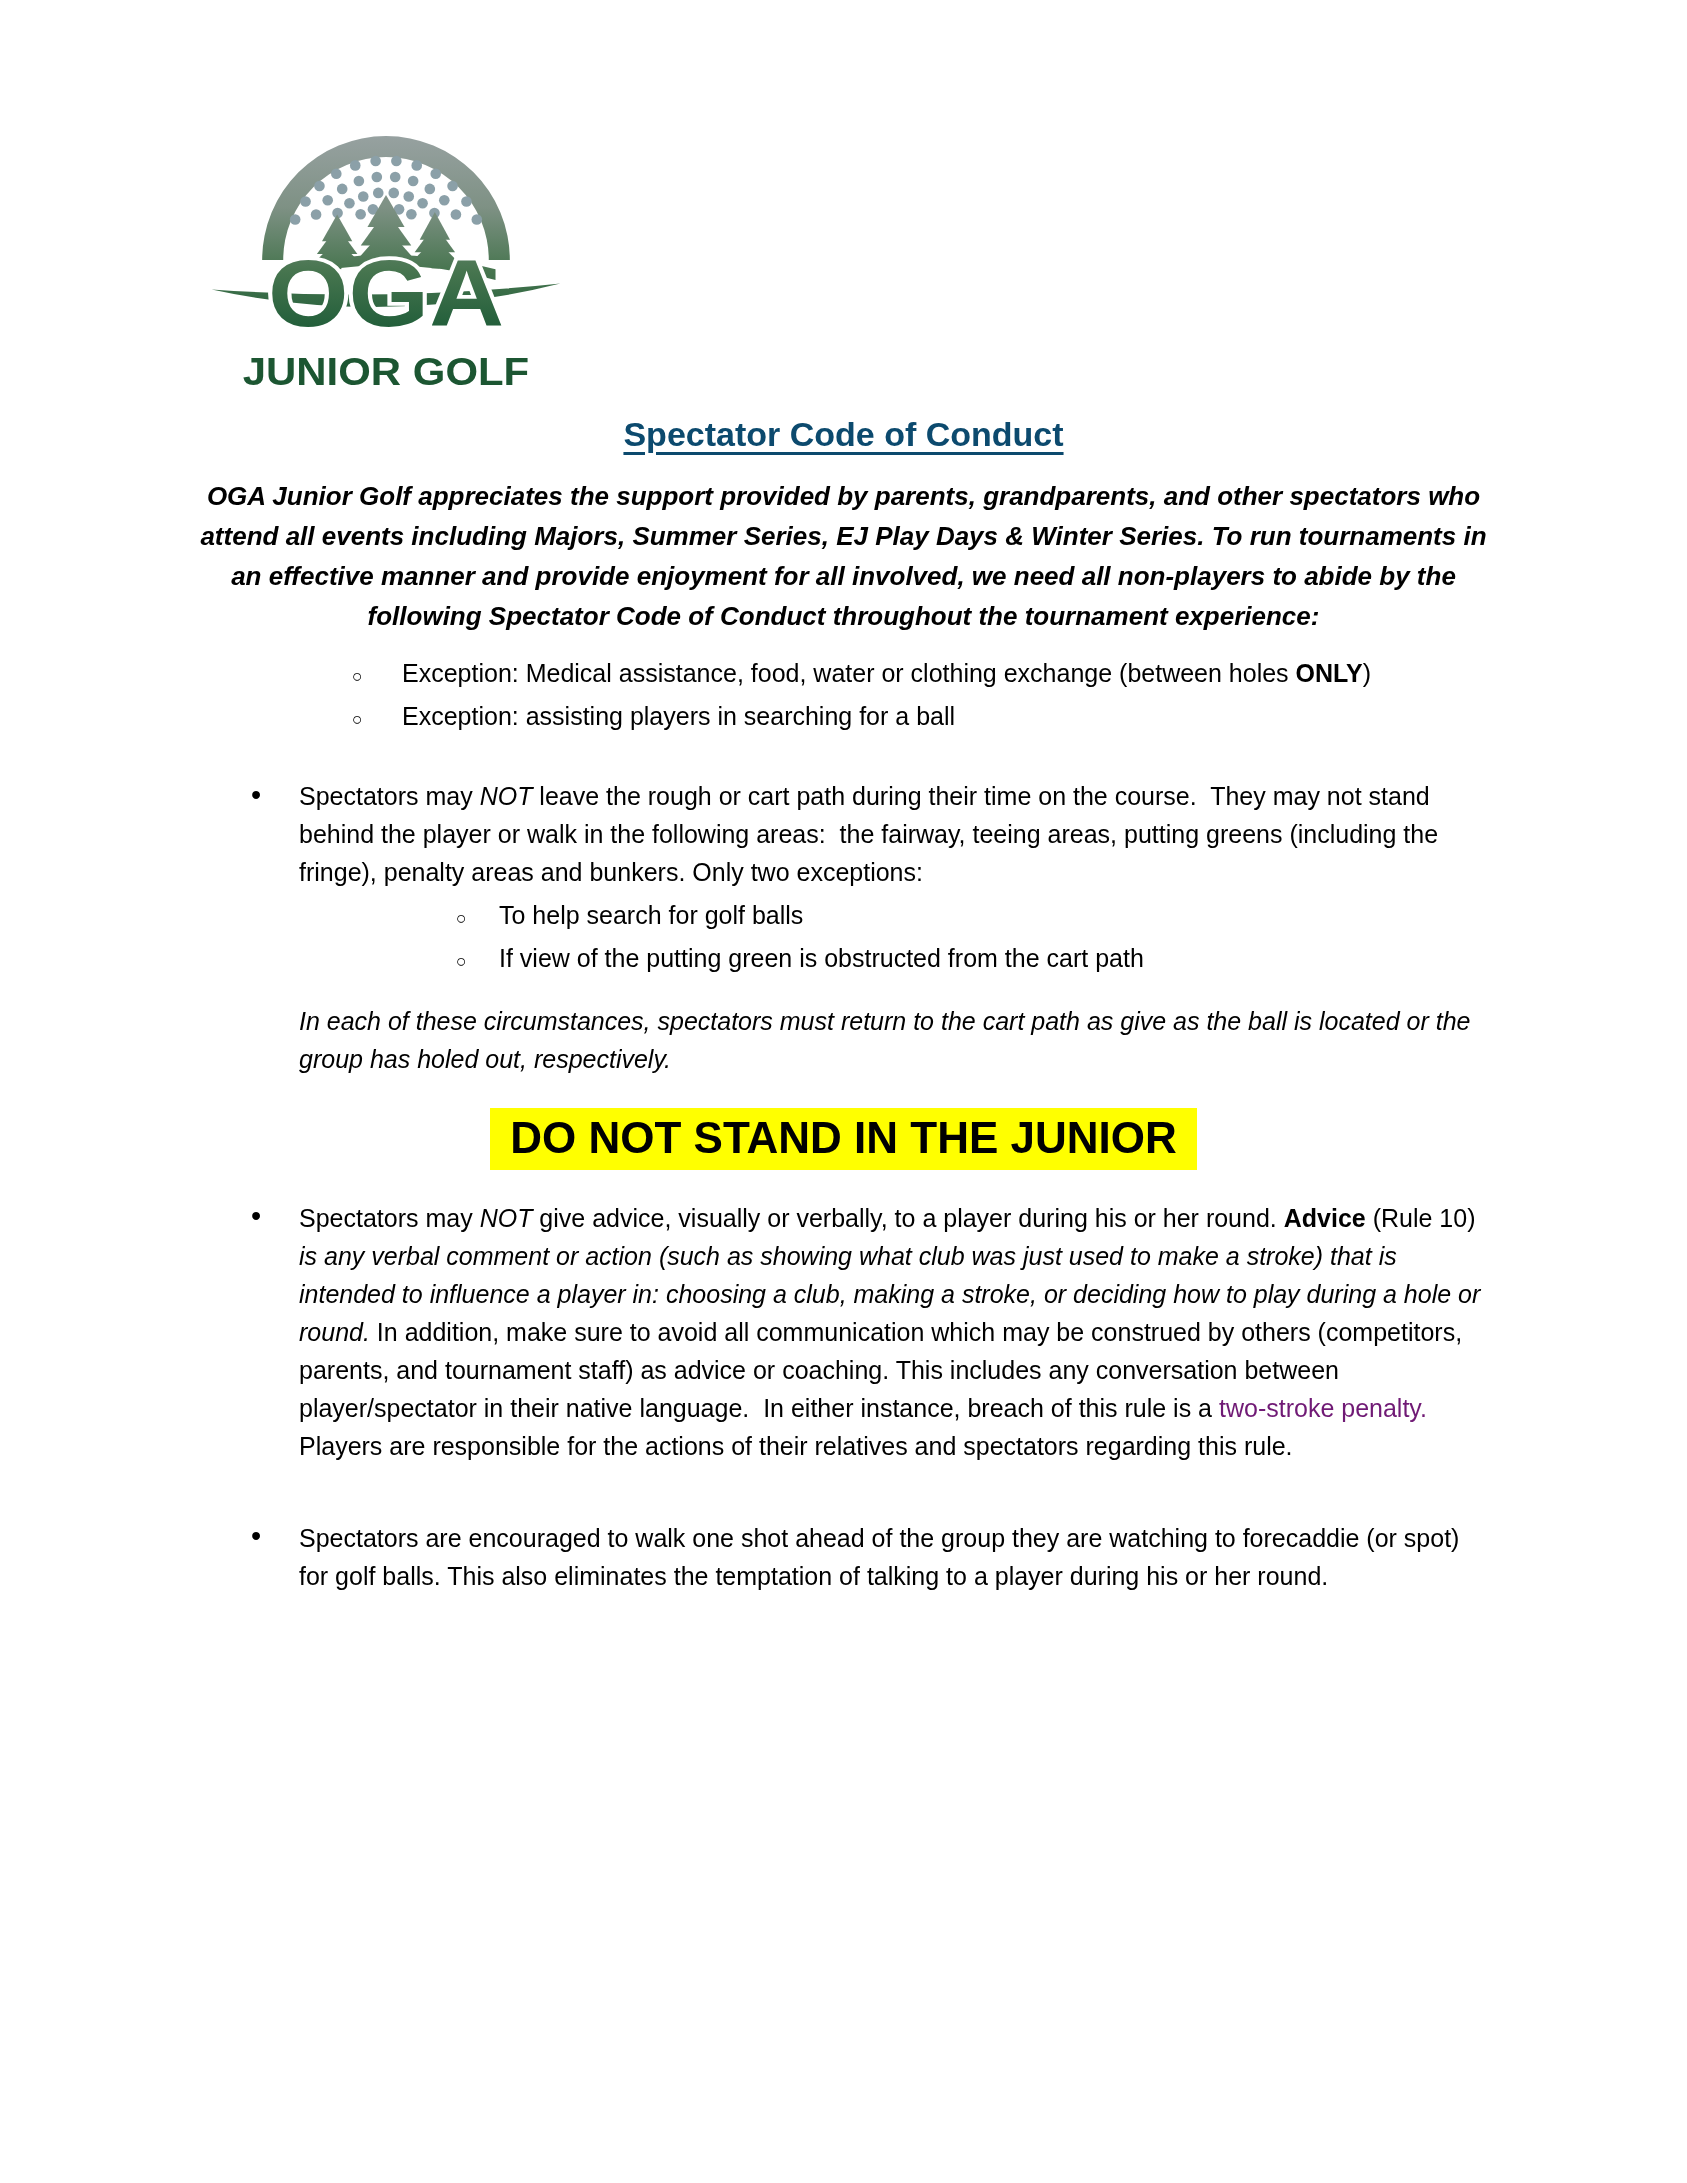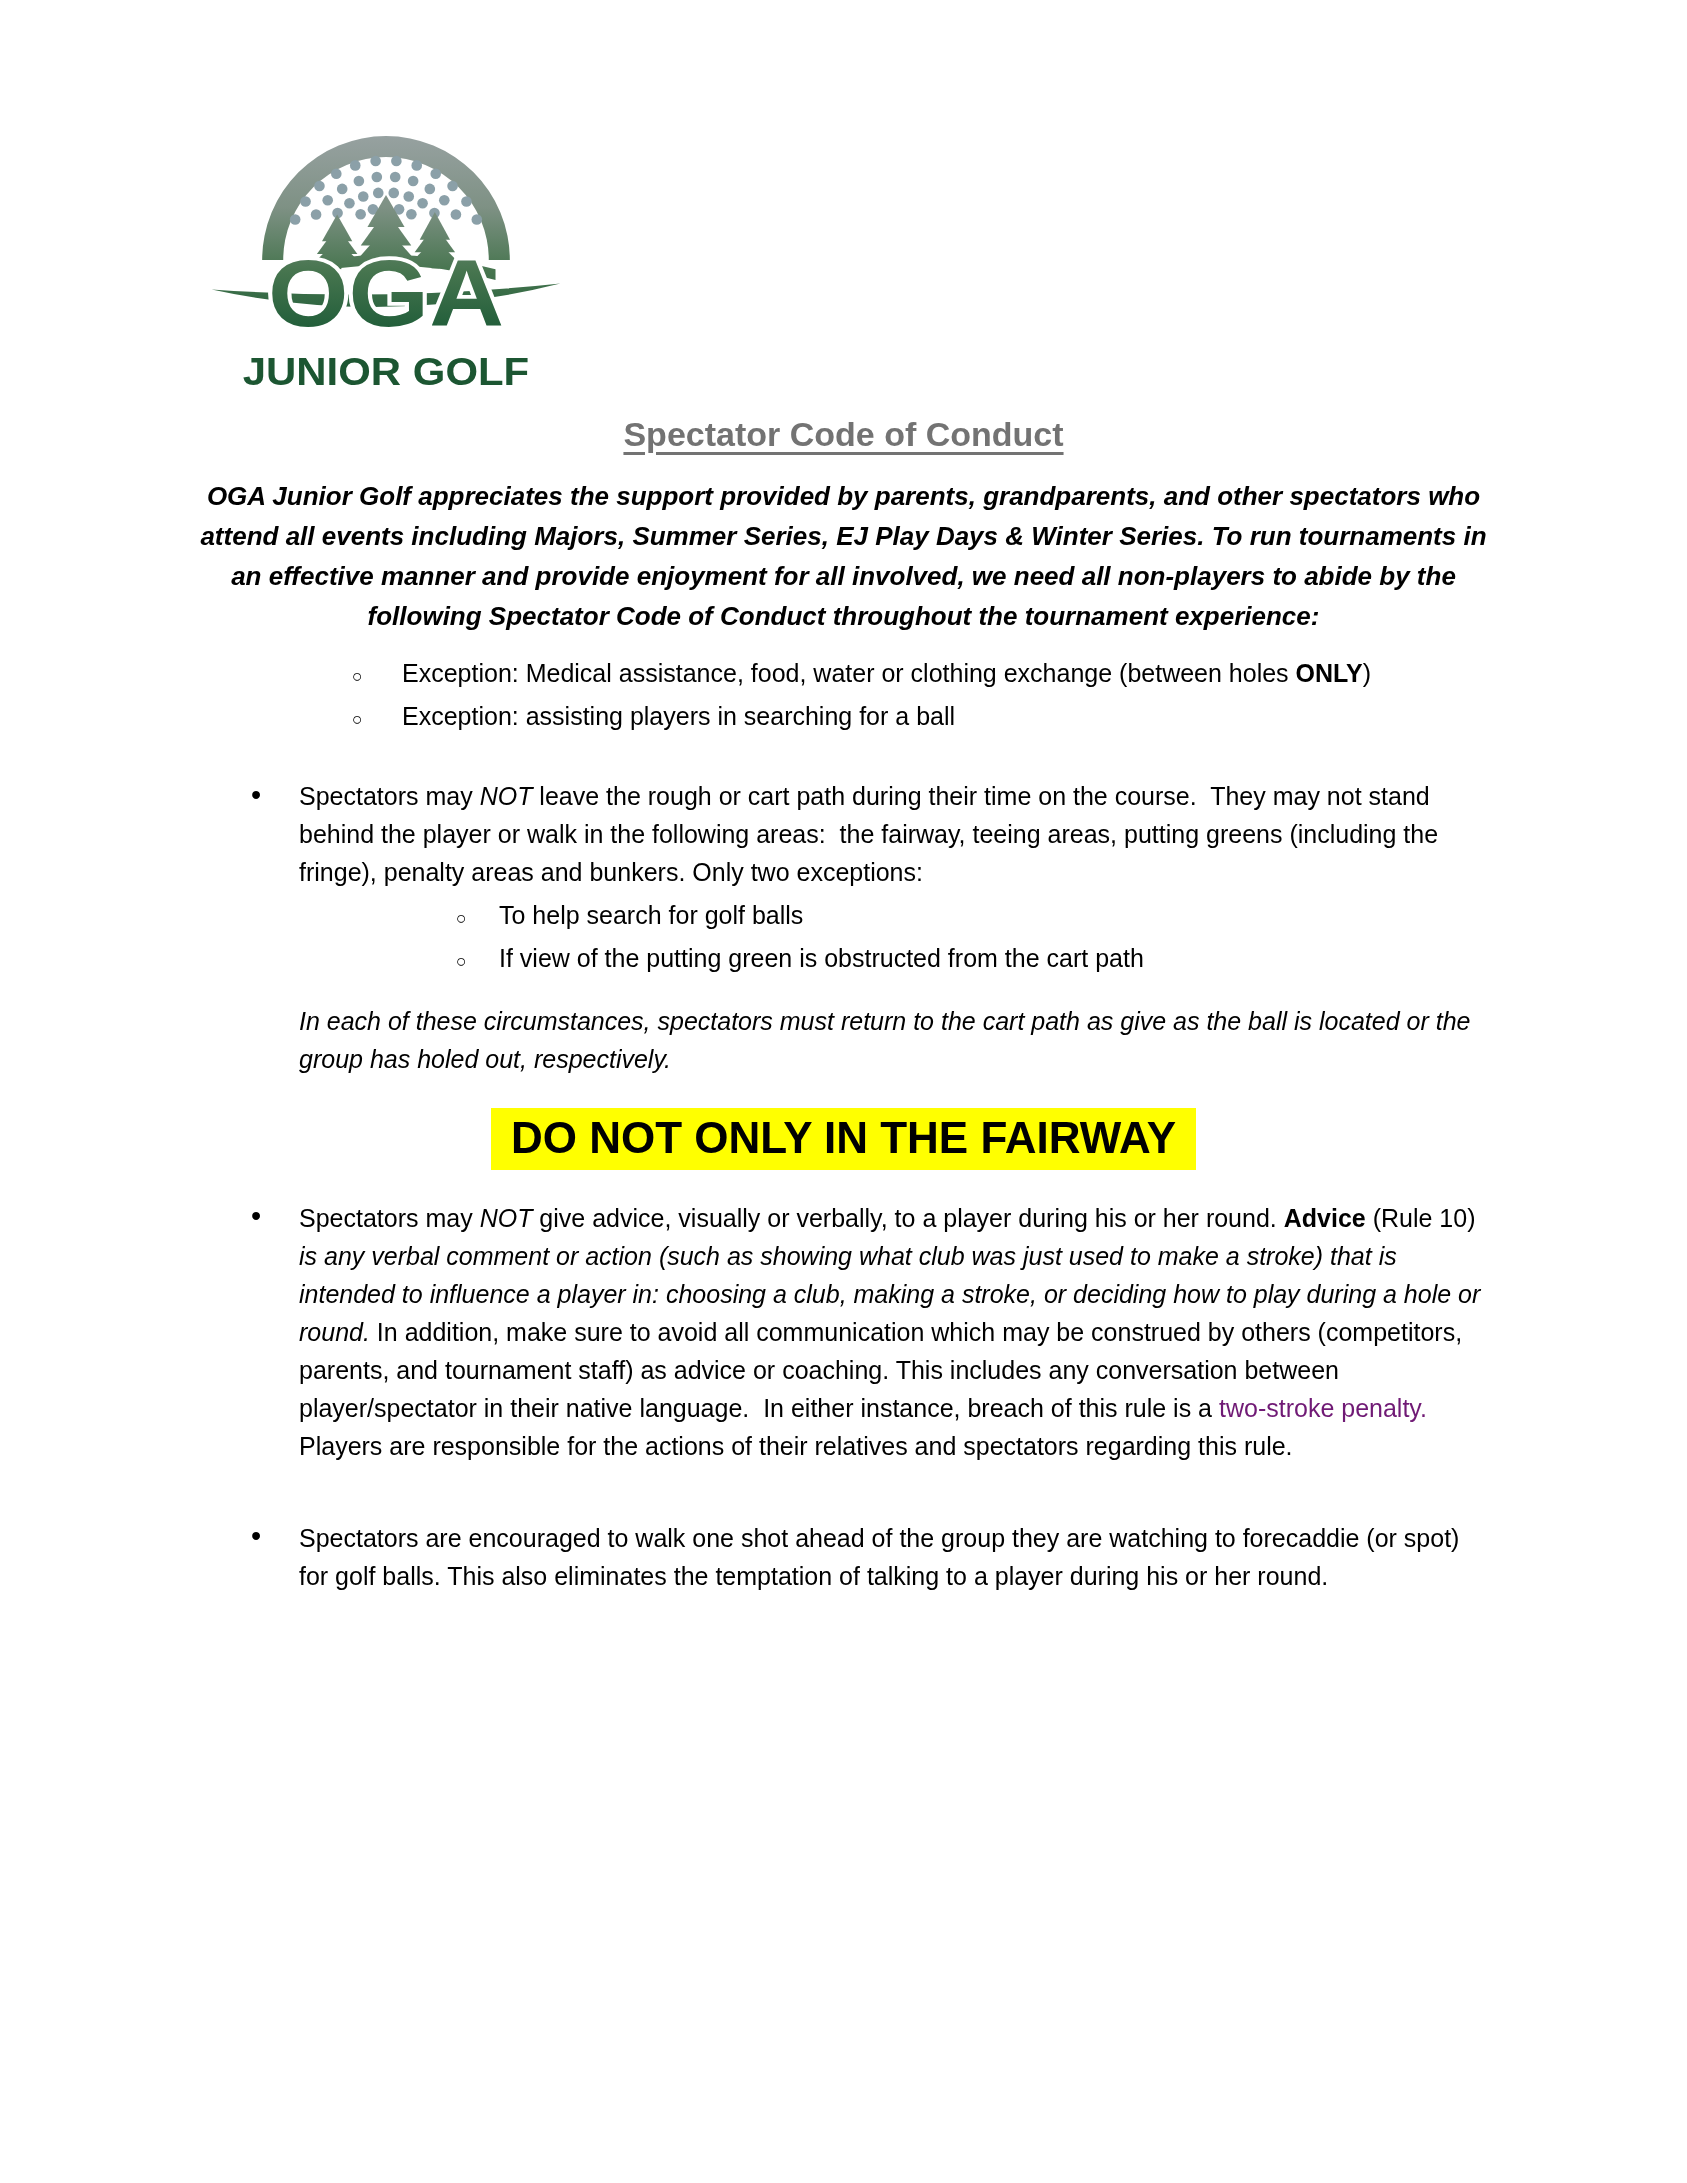--- a/index.html
+++ b/index.html
@@ -8,21 +8,21 @@
     font-family:"Liberation Sans",sans-serif;color:#000;
     -webkit-font-smoothing:antialiased;
   }
   .content{padding:0 192px;}
   
   .logo-wrap{margin:0;padding-top:115px;}
   .logo-svg{width:388px;height:278px;display:inline-block;}
   
   .doc-title{
     text-align:center;margin-top:18.6px;
-    font-size:34px;font-weight:bold;color:#737373;
+    font-size:34px;font-weight:bold;color:#0c4a6e;
     text-decoration:underline;text-underline-offset:5.9px;text-decoration-thickness:2.5px;
   }
   
   .intro{
     margin-top:22px;text-align:center;
     font-weight:bold;font-style:italic;
     font-size:26px;line-height:40px;white-space:pre-wrap;
   }
   
   .rules{font-size:25px;line-height:38px;}
@@ -164,21 +164,21 @@
       <div class="rule"><span class="s-n">Spectators may </span><span class="s-i">NOT</span><span class="s-n"> leave the rough or cart path during their time on the course.  They may not stand behind the player or walk in the following areas:  the fairway, teeing areas, putting greens (including the fringe), penalty areas and bunkers. Only two exceptions:</span></div>
       <ul class="sublist">
         <li class="sub lvl2"><span class="s-n">To help search for golf balls</span></li>
         <li class="sub lvl2"><span class="s-n">If view of the putting green is obstructed from the cart path</span></li>
       </ul>
     </div>
 
     <div class="note">In each of these circumstances, spectators must return to the cart path as give as the ball is located or the group has holed out, respectively.</div>
 
     <div class="banner-wrap">
-      <span class="banner">DO NOT ONLY IN THE FAIRWAY</span>
+      <span class="banner">DO NOT STAND IN THE JUNIOR</span>
     </div>
 
     <div id="rule3-block">
       <div class="rule"><span class="s-n">Spectators may </span><span class="s-i">NOT</span><span class="s-n"> give advice, visually or verbally, to a player during his or her round. </span><span class="s-b">Advice</span><span class="s-n"> (Rule 10) </span><span class="s-i">is any verbal comment or action (such as showing what club was just used to make a stroke) that is intended to influence a player in: choosing a club, making a stroke, or deciding how to play during a hole or round.</span><span class="s-n"> In addition, make sure to avoid all communication which may be construed by others (competitors, parents, and tournament staff) as advice or coaching. This includes any conversation between player/spectator in their native language.  In either instance, breach of this rule is a </span><span class="s-r">two-stroke penalty.</span><span class="s-n"> Players are responsible for the actions of their relatives and spectators regarding this rule.</span></div>
     </div>
 
     <div id="rule4-block">
       <div class="rule"><span class="s-n">Spectators are encouraged to walk one shot ahead of the group they are watching to forecaddie (or spot) for golf balls. This also eliminates the temptation of talking to a player during his or her round.</span></div>
     </div>
 

